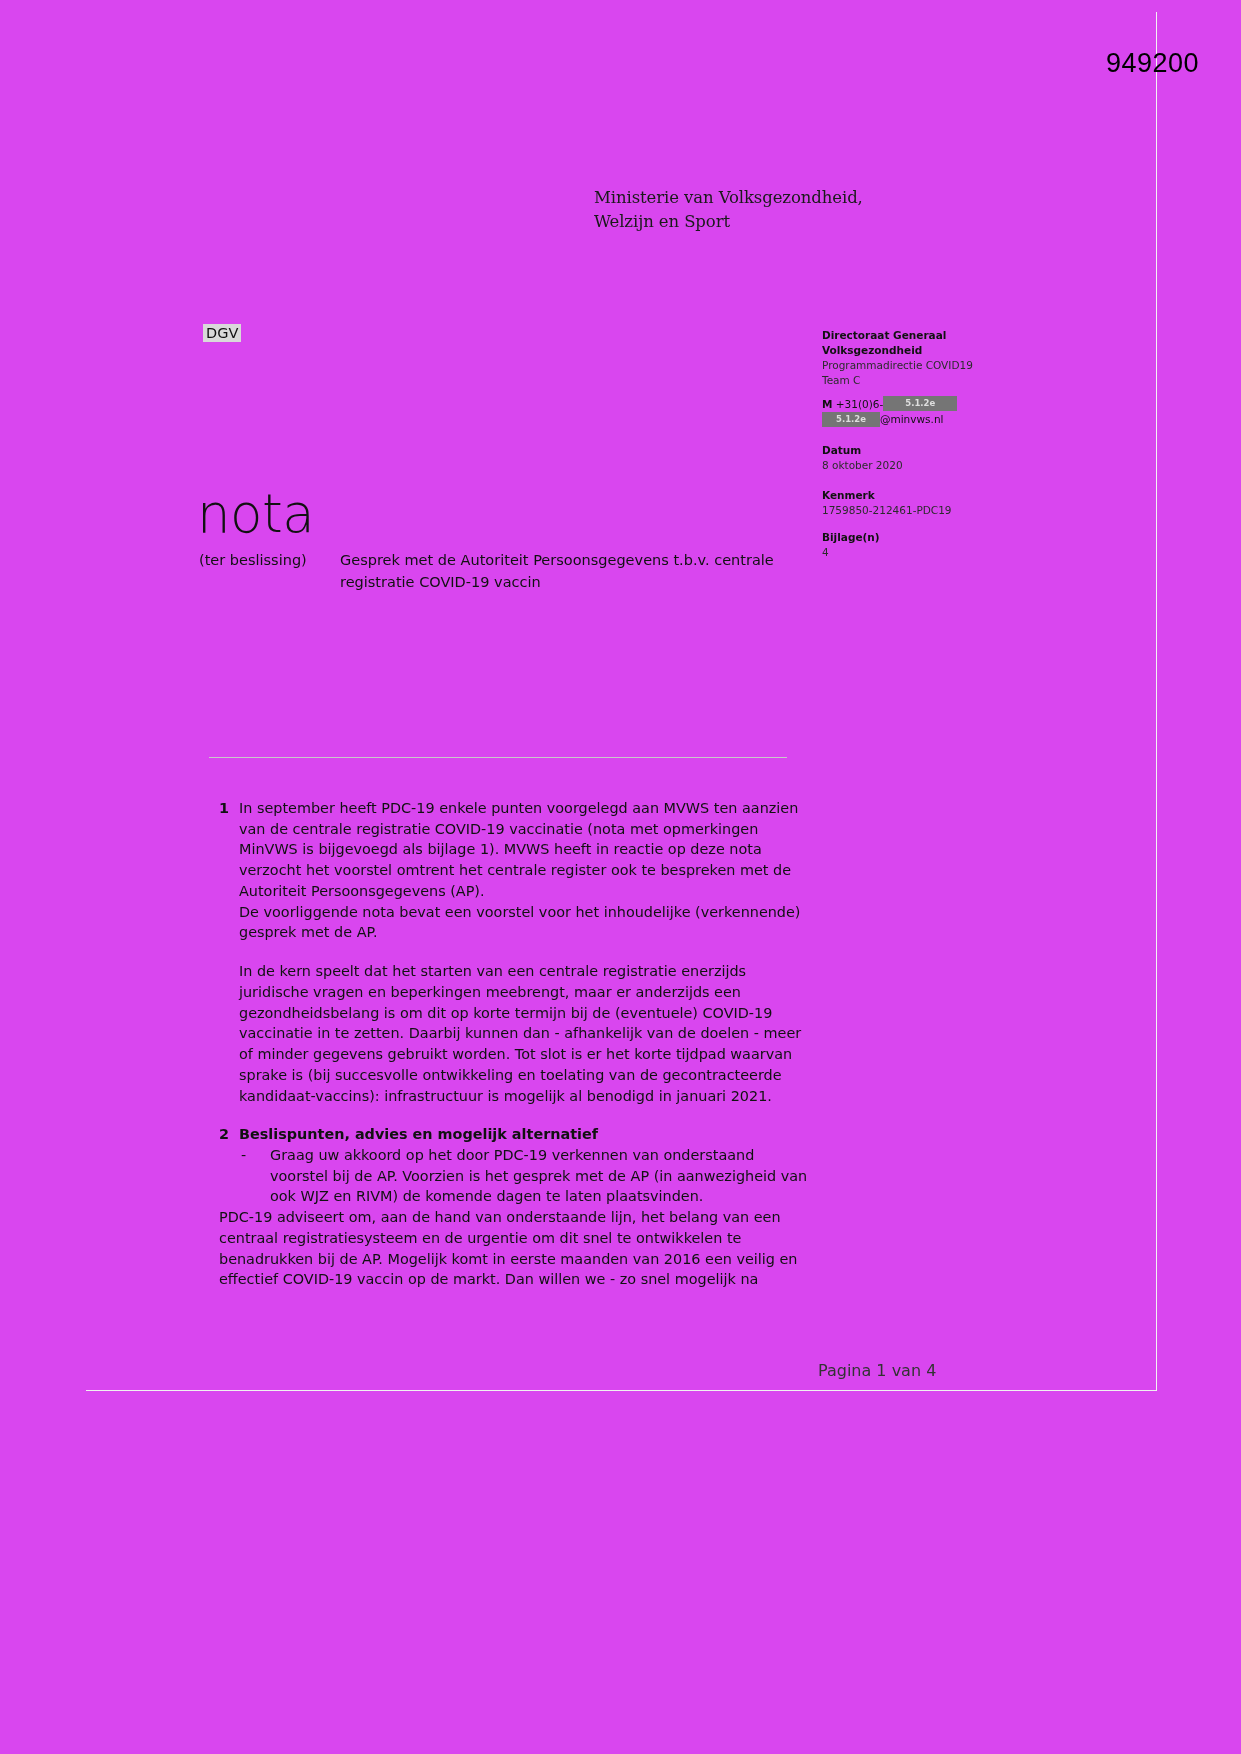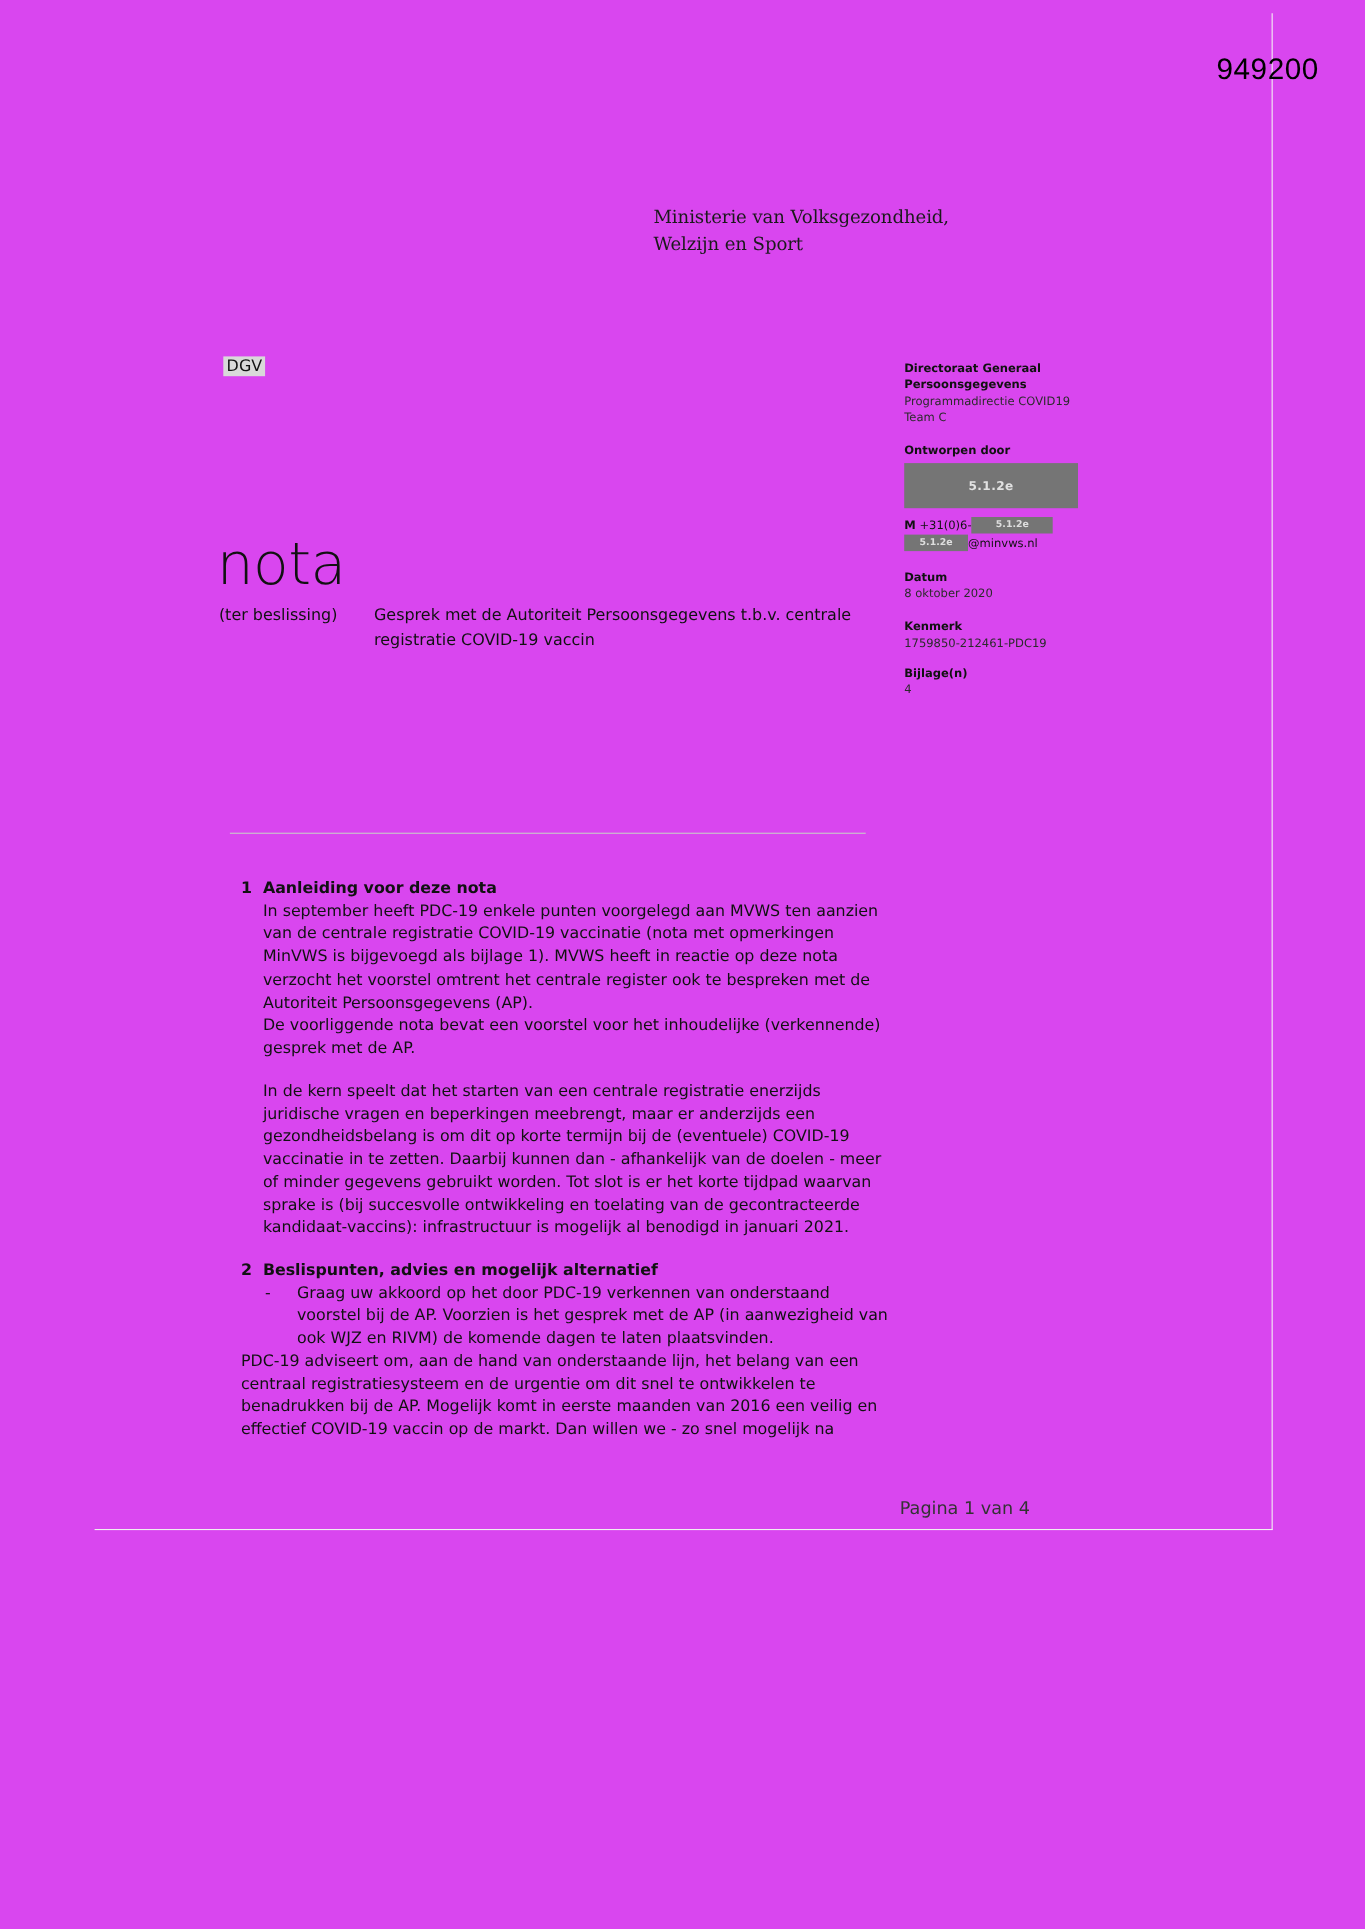--- a/index.html
+++ b/index.html
@@ -236,28 +236,24 @@
 
   <div class="ministry">
     <div>Ministerie van Volksgezondheid,</div>
     <div>Welzijn en Sport</div>
   </div>
 
   <div class="dgv">DGV</div>
 
   <div class="meta">
     <span class="lbl">Directoraat Generaal</span>
-    <span class="lbl">Persoonsgegevens</span>
+    <span class="lbl">Volksgezondheid</span>
     <span class="val">Programmadirectie COVID19</span>
     <span class="val">Team C</span>
 
-    <div class="grp">
-      <span class="lbl">Ontworpen door</span>
-      <span class="redact-wide">5.1.2e</span>
-    </div>
 
     <div class="contact">
       <div>
         <span class="m-lbl">M</span>
         <span>+31(0)6-</span><span class="redact-sm w1">5.1.2e</span>
       </div>
       <div>
         <span class="redact-sm w2">5.1.2e</span><span>@minvws.nl</span>
       </div>
     </div>
@@ -284,21 +280,20 @@
     <div class="subtitle-kind">(ter beslissing)</div>
     <div class="subtitle-text">Gesprek met de Autoriteit Persoonsgegevens t.b.v. centrale registratie COVID-19 vaccin</div>
   </div>
 
   <div class="divider"></div>
 
   <div class="body">
 
     <div class="sec">
       <span class="num">1</span>
-      <h2>Aanleiding voor deze nota</h2>
       <p>In september heeft PDC-19 enkele punten voorgelegd aan MVWS ten aanzien van de centrale registratie COVID-19 vaccinatie (nota met opmerkingen MinVWS is bijgevoegd als bijlage 1). MVWS heeft in reactie op deze nota verzocht het voorstel omtrent het centrale register ook te bespreken met de Autoriteit Persoonsgegevens (AP).</p>
       <p>De voorliggende nota bevat een voorstel voor het inhoudelijke (verkennende) gesprek met de AP.</p>
       <p class="gap">In de kern speelt dat het starten van een centrale registratie enerzijds juridische vragen en beperkingen meebrengt, maar er anderzijds een gezondheidsbelang is om dit op korte termijn bij de (eventuele) COVID-19 vaccinatie in te zetten. Daarbij kunnen dan - afhankelijk van de doelen - meer of minder gegevens gebruikt worden. Tot slot is er het korte tijdpad waarvan sprake is (bij succesvolle ontwikkeling en toelating van de gecontracteerde kandidaat-vaccins): infrastructuur is mogelijk al benodigd in januari 2021.</p>
     </div>
 
     <div class="sec sec-2">
       <span class="num">2</span>
       <h2>Beslispunten, advies en mogelijk alternatief</h2>
       <ul class="bullet-list">
         <li>

